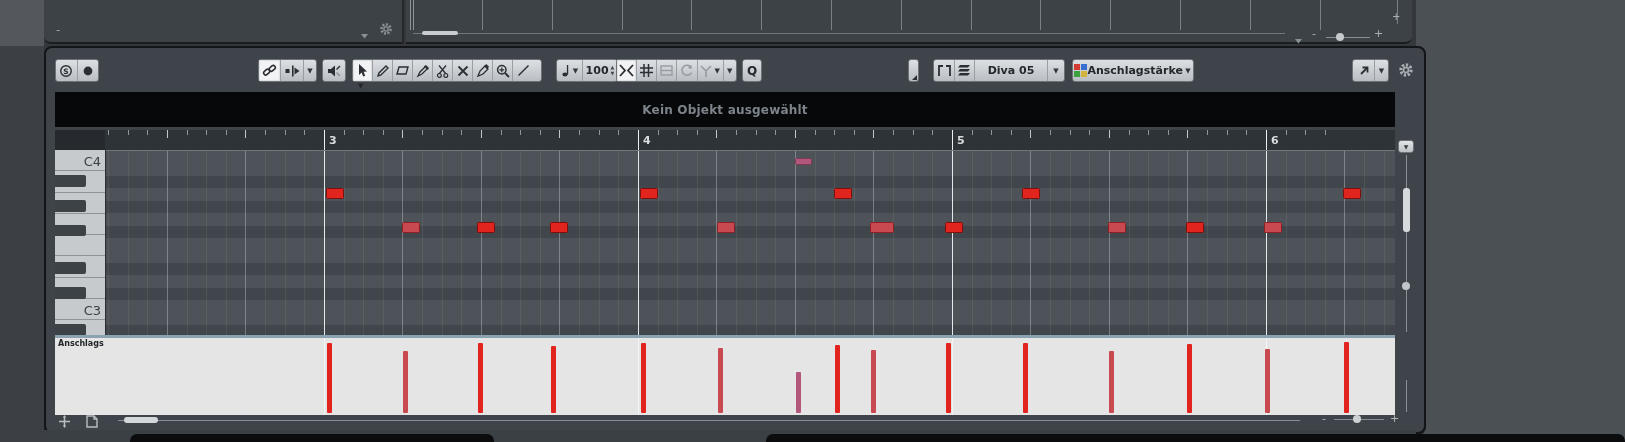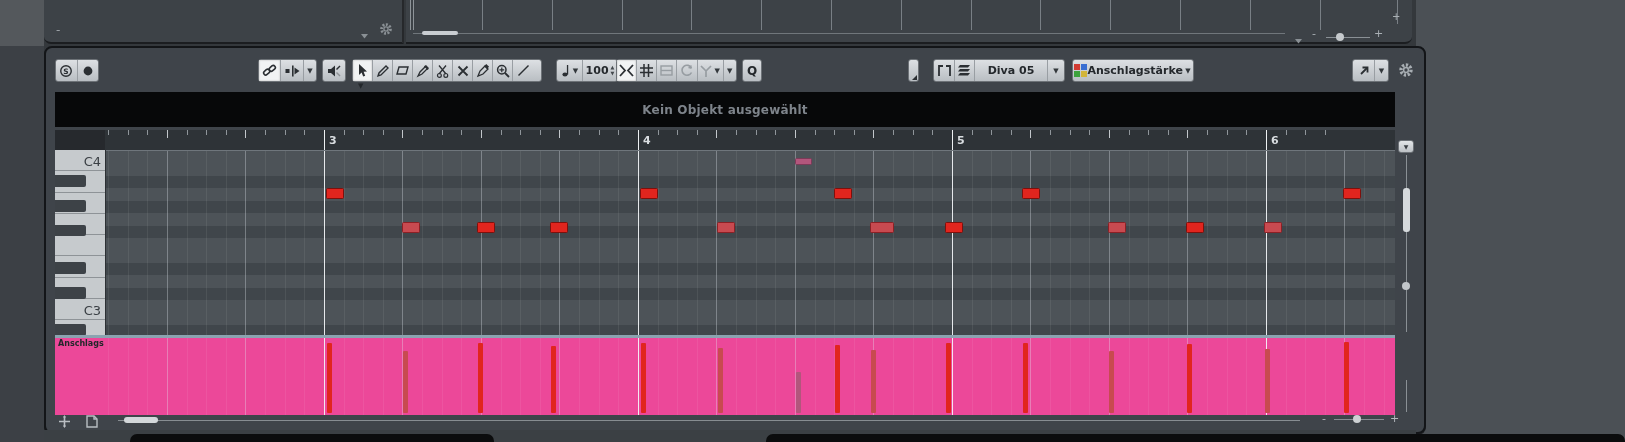--- a/index.html
+++ b/index.html
@@ -72,21 +72,21 @@
   .note.muted{background:#b2567c;border:1px solid #7c3a58;}
   
   .keyboard{left:55px;top:150px;width:50px;height:186px;background:#c6cacd;overflow:hidden;
             border-right:1px solid #2c3034;}
   .wkey{position:absolute;left:0;width:50px;box-sizing:border-box;background:#c6cacd;
         border-bottom:1px solid #8e9397;}
   .bkey{position:absolute;left:0;width:31px;background:#3d4247;border-radius:0 2px 2px 0;}
   .key-label{position:absolute;right:4px;color:#3a3f44;font-size:13px;}
   
   .divider{left:55px;top:335px;width:1340px;height:3px;background:#8ba3b0;}
-  .velocity{left:55px;top:338px;width:1340px;height:77px;background:#ec4899;overflow:hidden;}
+  .velocity{left:55px;top:338px;width:1340px;height:77px;background:#e5e5e5;overflow:hidden;}
   .vel-label{position:absolute;left:3px;top:1px;color:#23272b;font-size:8px;font-weight:bold;}
   .vbar{position:absolute;width:5px;border-radius:1px;}
   .vbar.high{background:#e1251e;} .vbar.mid{background:#c84a50;} .vbar.muted{background:#b2567c;}
   
   .bc-icon{color:#b9bec3;}
   .h-line{top:420px;height:1px;background:#878d92;}
   .h-handle{left:124px;top:417px;width:34px;height:6px;background:#d4d8db;border-radius:3px;}
   .z-text{color:#b4b9bd;font-size:11px;line-height:11px;}
   .z-dot{width:8px;height:8px;border-radius:50%;background:#cdd1d4;}
   

